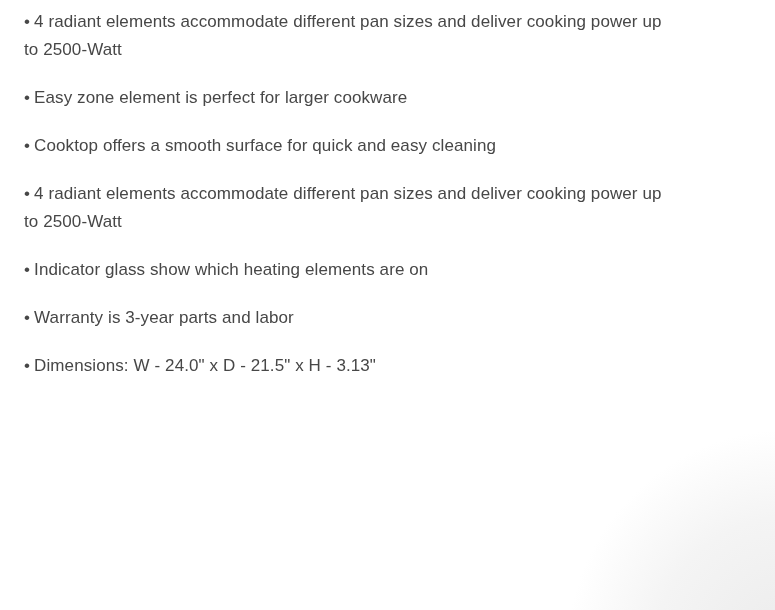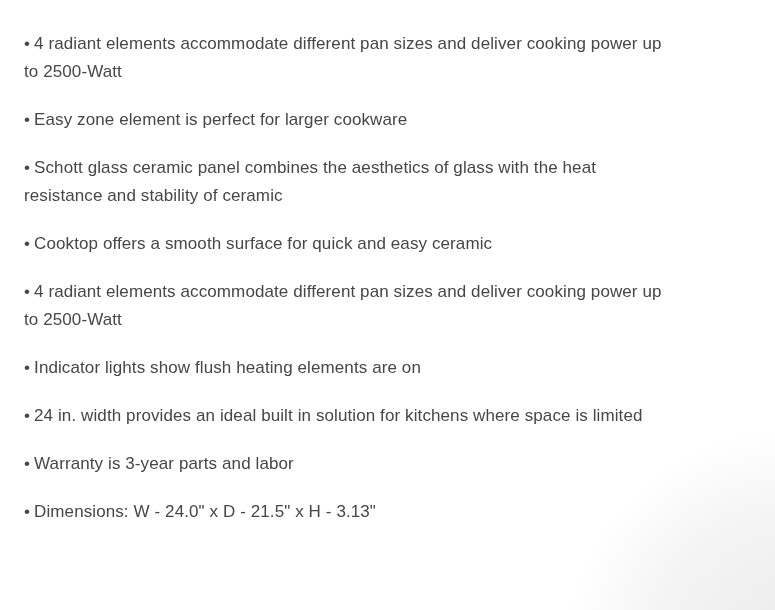--- a/index.html
+++ b/index.html
@@ -15,21 +15,21 @@
   body {
     background: var(--background-color);
     font-family: "Liberation Sans", "DejaVu Sans", sans-serif;
     color: var(--text-color);
     position: relative;
     overflow: hidden;
   }
   .feature-list {
     position: relative;
     z-index: 1;
-    padding: 30px 18px 0 24px;
+    padding: 8px 18px 0 24px;
   }
   .feature-item {
     font-size: 17px;
     line-height: 28px;
     margin: 0 0 20px 0;
     font-weight: 400;
     letter-spacing: 0.1px;
   }
   .bullet {
     margin-right: 4px;
@@ -56,31 +56,28 @@
 </head>
 <body>
 
 <div class="feature-list">
   <p class="feature-item"><span class="bullet">•</span><span class="feature-text">4 radiant elements accommodate different pan sizes and deliver cooking power up
 to 2500-Watt</span></p>
 
 
   <p class="feature-item"><span class="bullet">•</span><span class="feature-text">Easy zone element is perfect for larger cookware</span></p>
 
-  <p class="feature-item"><span class="bullet">•</span><span class="feature-text">Schott glass ceramic panel combines the aesthetics of glass with the heat
-resistance and stability of ceramic</span></p>
 
-  <p class="feature-item"><span class="bullet">•</span><span class="feature-text">Cooktop offers a smooth surface for quick and easy ceramic</span></p>
+  <p class="feature-item"><span class="bullet">•</span><span class="feature-text">Cooktop offers a smooth surface for quick and easy cleaning</span></p>
 
   <p class="feature-item"><span class="bullet">•</span><span class="feature-text">4 radiant elements accommodate different pan sizes and deliver cooking power up
 to 2500-Watt</span></p>
 
-  <p class="feature-item"><span class="bullet">•</span><span class="feature-text">Indicator lights show flush heating elements are on</span></p>
+  <p class="feature-item"><span class="bullet">•</span><span class="feature-text">Indicator glass show which heating elements are on</span></p>
 
 
-  <p class="feature-item"><span class="bullet">•</span><span class="feature-text">24 in. width provides an ideal built in solution for kitchens where space is limited</span></p>
 
   <p class="feature-item"><span class="bullet">•</span><span class="feature-text">Warranty is 3-year parts and labor</span></p>
 
   <p class="feature-item"><span class="bullet">•</span><span class="feature-text">Dimensions: W - 24.0" x D - 21.5" x H - 3.13"</span></p>
 </div>
 
 <div class="corner-shade"></div>
 
 </body></html>

